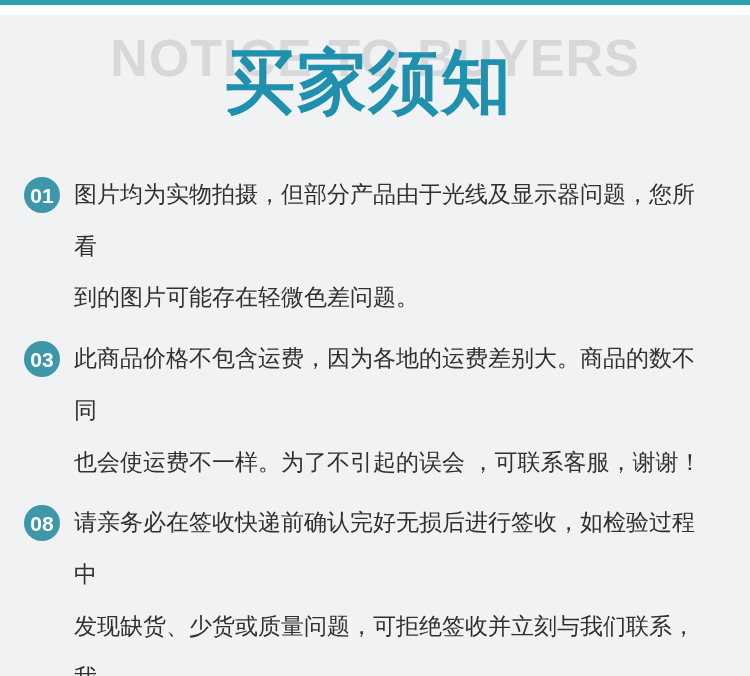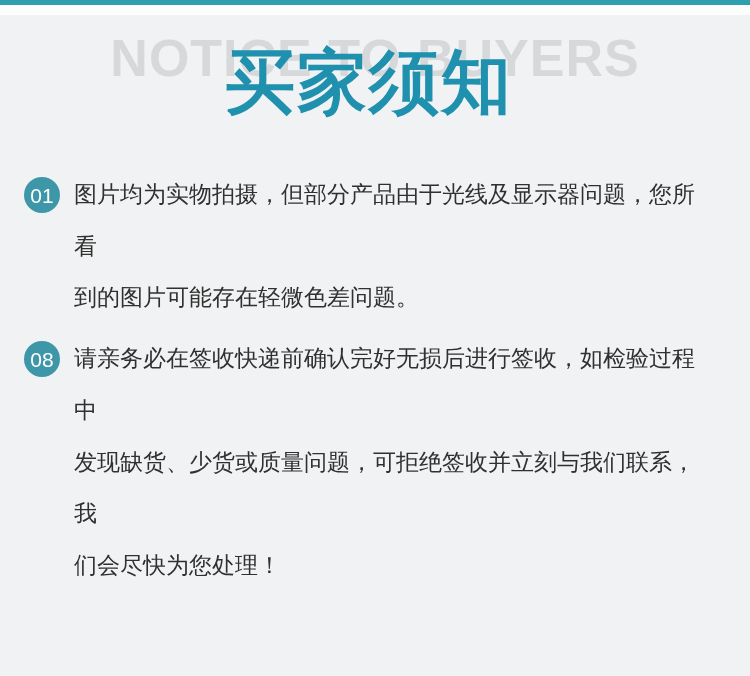--- a/index.html
+++ b/index.html
@@ -81,21 +81,21 @@
   .num-badge {
     position: absolute;
     left: -41px;
     top: 8px;
     width: 36px;
     height: 36px;
     border-radius: 50%;
     background: var(--badge, #3E97A9);
     color: #FFFFFF;
     font-size: 21px;
-    font-weight: normal;
+    font-weight: bold;
     display: flex;
     align-items: center;
     justify-content: center;
     line-height: 1;
   }
 </style>
 </head>
 <body style="--accent: #2E9FAD; --title: #1F91AF; --badge: #3E97A9; --watermark: #D7D8DA; --bg: #F1F2F3; --text: #303030;">
 
 <div class="page">
@@ -107,19 +107,24 @@
     <h1 class="title">买家须知</h1>
   </header>
 
   <ol class="notice-list">
     <li class="notice-item">
       <span class="num-badge">01</span>
       <p class="item-text">图片均为实物拍摄，但部分产品由于光线及显示器问题，您所看
 到的图片可能存在轻微色差问题。</p>
     </li>
     <li class="notice-item">
+      <span class="num-badge">03</span>
+      <p class="item-text">此商品价格不包含运费，因为各地的运费差别大。商品的数不同
+也会使运费不一样。为了不引起的误会 ，可联系客服，谢谢！</p>
+    </li>
+    <li class="notice-item">
       <span class="num-badge">08</span>
       <p class="item-text">请亲务必在签收快递前确认完好无损后进行签收，如检验过程中
 发现缺货、少货或质量问题，可拒绝签收并立刻与我们联系，我
 们会尽快为您处理！</p>
     </li>
   </ol>
 </div>
 
 </body></html>

